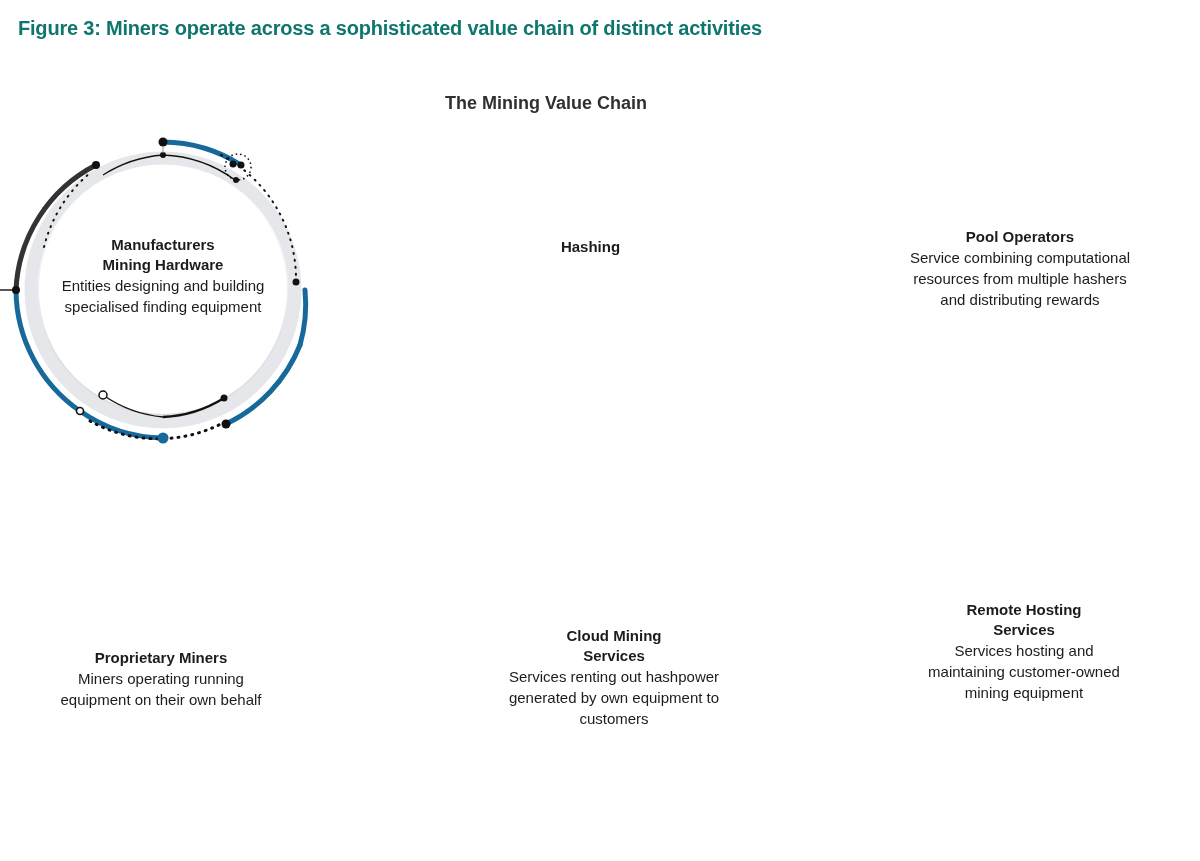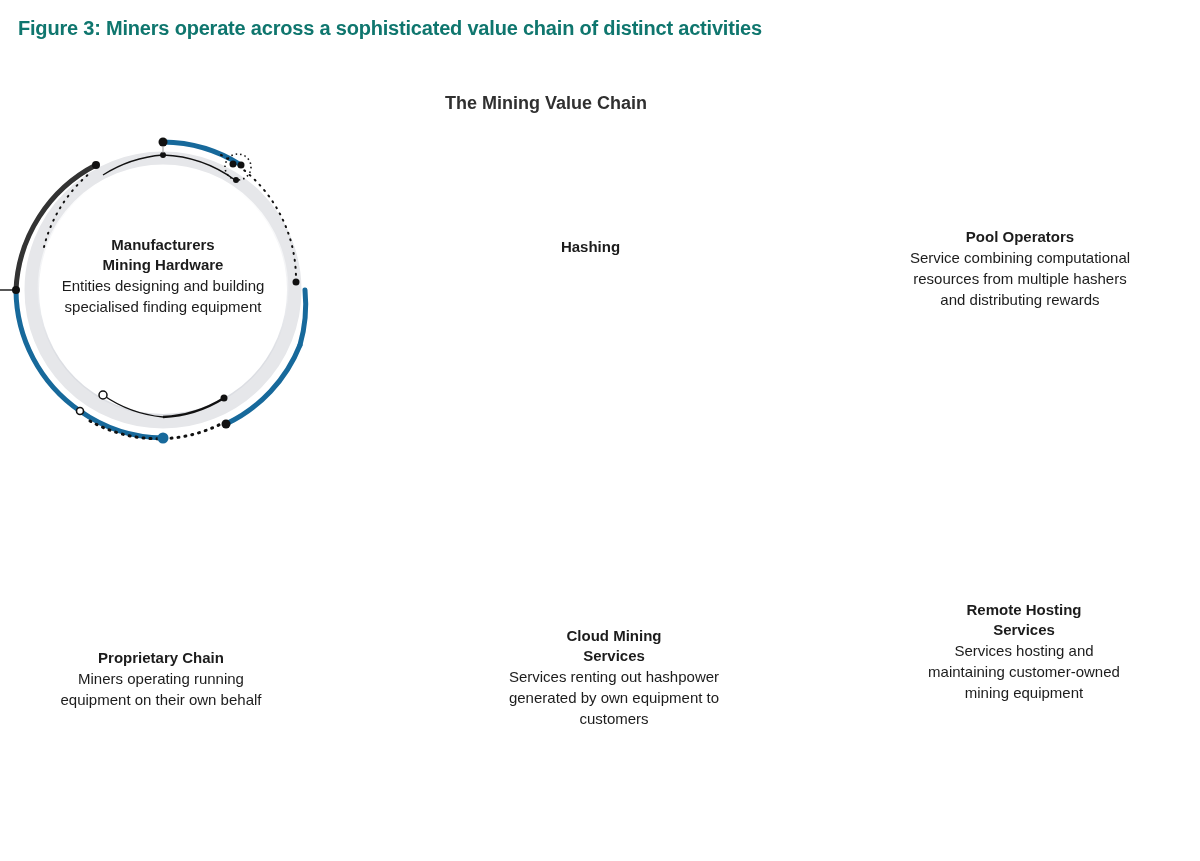--- a/index.html
+++ b/index.html
@@ -310,21 +310,21 @@
 <div class="node-text" style="left:478px;top:237px;width:225px;">
   <div class="node-title">Hashing</div>
 </div>
 
 <div class="node-text" style="left:905px;top:227px;width:230px;">
   <div class="node-title">Pool Operators</div>
   <div class="node-desc">Service combining computational resources from multiple hashers and distributing rewards</div>
 </div>
 
 <div class="node-text" style="left:50px;top:648px;width:222px;">
-  <div class="node-title">Proprietary Chain</div>
+  <div class="node-title">Proprietary Miners</div>
   <div class="node-desc">Miners operating running equipment on their own behalf</div>
 </div>
 
 <div class="node-text" style="left:487px;top:626px;width:220px;margin-left:17px;">
   <div class="node-title">Cloud Mining</div>
   <div class="node-title">Services</div>
   <div class="node-desc">Services renting out hashpower generated by own equipment to customers</div>
 </div>
 
 <div class="node-text" style="left:915px;top:600px;width:218px;">

